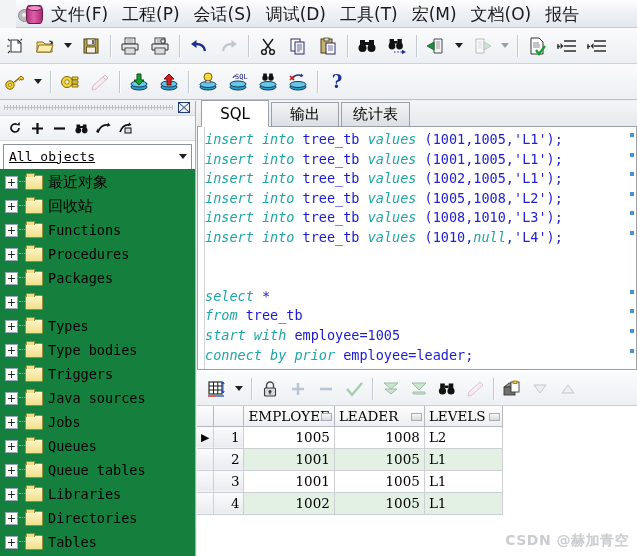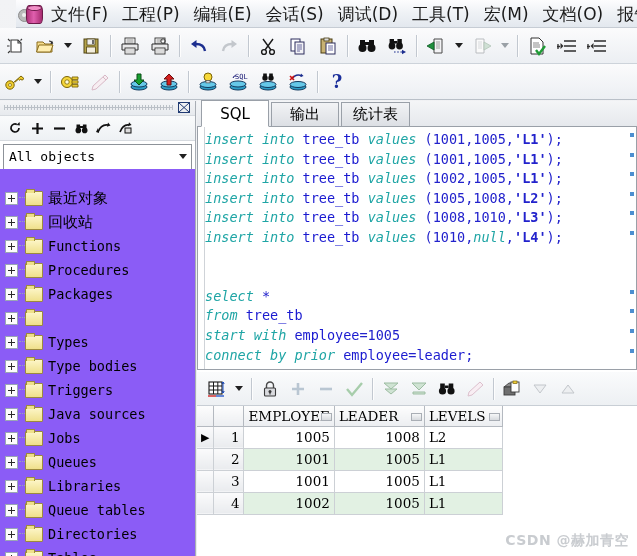--- a/index.html
+++ b/index.html
@@ -85,25 +85,25 @@
      color:#203a72;font-size:11px;line-height:12px;text-align:center;}
   .sb-tools{
     height:24px;background:linear-gradient(#fafbfc,#eef1f4);
     border-bottom:1px solid #d6dadf;display:flex;align-items:center;padding-left:4px;
   }
   .sb-tools .ic{width:22px;height:20px;display:flex;align-items:center;justify-content:center;
      color:#14142b;font-size:13px;font-weight:bold;}
   .sb-select{
     margin:3px 3px 2px 3px;height:22px;border:1px solid #8d9299;background:#ffffff;
     display:flex;align-items:center;justify-content:space-between;padding:0 4px 16px 5px;
-    font-family:"DejaVu Sans Mono","Liberation Mono",monospace;font-size:13px;color:#000;
+    font-family:"DejaVu Sans Mono","Liberation Mono",monospace;font-size:13px;color:#000;text-decoration:underline;
   }
   .sb-tree{
-    position:absolute;left:0;right:0;top:68px;bottom:0;overflow:hidden;background:#8b5cf6;
-    padding-top:17px;
+    position:absolute;left:0;right:0;top:68px;bottom:0;overflow:hidden;background:#15803d;
+    padding-top:1px;
   }
   .tnode{height:24px;display:flex;align-items:center;padding-left:5px;white-space:nowrap;}
   .tplus{
     width:11px;height:11px;border:1px solid #9aa6b5;background:#fdfdfd;
     position:relative;flex:0 0 auto;margin-right:1px;
   }
   .tplus:before{content:"";position:absolute;left:2px;top:5px;width:7px;height:1px;background:#2b2b2b;}
   .tplus:after{content:"";position:absolute;left:5px;top:2px;width:1px;height:7px;background:#2b2b2b;}
   .tdash{width:6px;height:1px;border-top:1px dotted #9aa6b5;flex:0 0 auto;}
   .tfolder{
@@ -150,21 +150,21 @@
     border-right:1px solid #cfd3d8;
   }
   .code{
     position:absolute;left:7px;top:3px;right:14px;bottom:0;
     font-family:"DejaVu Sans Mono","Liberation Mono",monospace;
     font-size:13.5px;line-height:19.6px;white-space:pre;
   }
   .kw{color:#1fa5a5;font-style:italic;}
   .id{color:#1a1ad0;}
   .num{color:#2222cc;}
-  .str{color:#2222cc;font-weight:bold;}
+  .str{color:#2222cc;}
   .pun{color:#2222cc;}
   .mark{
     position:absolute;right:2px;width:4px;height:4px;background:#4d8fd0;
   }
   
   .gridtb{
     position:absolute;left:0;right:0;top:271px;height:34px;
     background:linear-gradient(#fafbfc,#edf0f3);
     border-bottom:1px solid #c8ced5;
     display:flex;align-items:center;padding-left:6px;box-sizing:border-box;
@@ -215,21 +215,20 @@
 
 <div id="app">
 
   <div class="menubar">
     <div class="applogo">
       <div class="gear"></div>
         <div class="db"></div>
     </div>
     <div class="mi">文件(F)</div>
     <div class="mi">工程(P)</div>
-    <div class="mi">编辑(E)</div>
     <div class="mi">会话(S)</div>
     <div class="mi">调试(D)</div>
     <div class="mi">工具(T)</div>
     <div class="mi">宏(M)</div>
     <div class="mi">文档(O)</div>
     <div class="mi">报告</div>
   </div>
 
   <div class="tb tb1">
     <div class="tbtn">
@@ -620,27 +619,27 @@
         <div class="tnode">
           <span class="tplus"></span>
           <span class="tdash"></span>
           <span class="tfolder"></span>
           <span class="tlabel">Queues</span>
         </div>
         <div class="tnode">
           <span class="tplus"></span>
           <span class="tdash"></span>
           <span class="tfolder"></span>
+          <span class="tlabel">Queue tables</span>
+        </div>
+        <div class="tnode">
+          <span class="tplus"></span>
+          <span class="tdash"></span>
+          <span class="tfolder"></span>
           <span class="tlabel">Libraries</span>
-        </div>
-        <div class="tnode">
-          <span class="tplus"></span>
-          <span class="tdash"></span>
-          <span class="tfolder"></span>
-          <span class="tlabel">Queue tables</span>
         </div>
         <div class="tnode">
           <span class="tplus"></span>
           <span class="tdash"></span>
           <span class="tfolder"></span>
           <span class="tlabel">Directories</span>
         </div>
         <div class="tnode">
           <span class="tplus"></span>
           <span class="tdash"></span>

